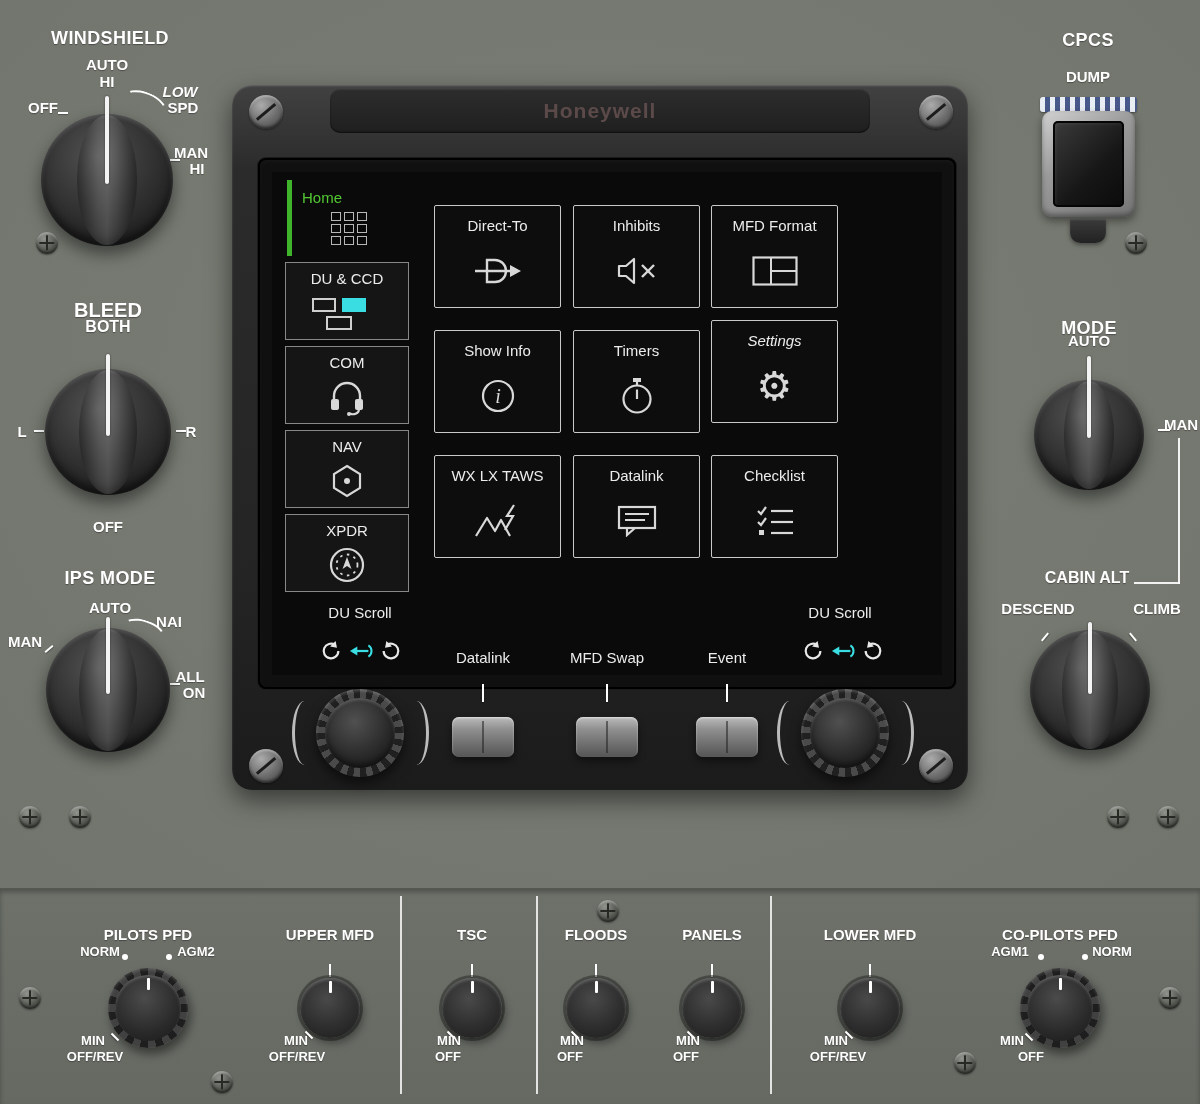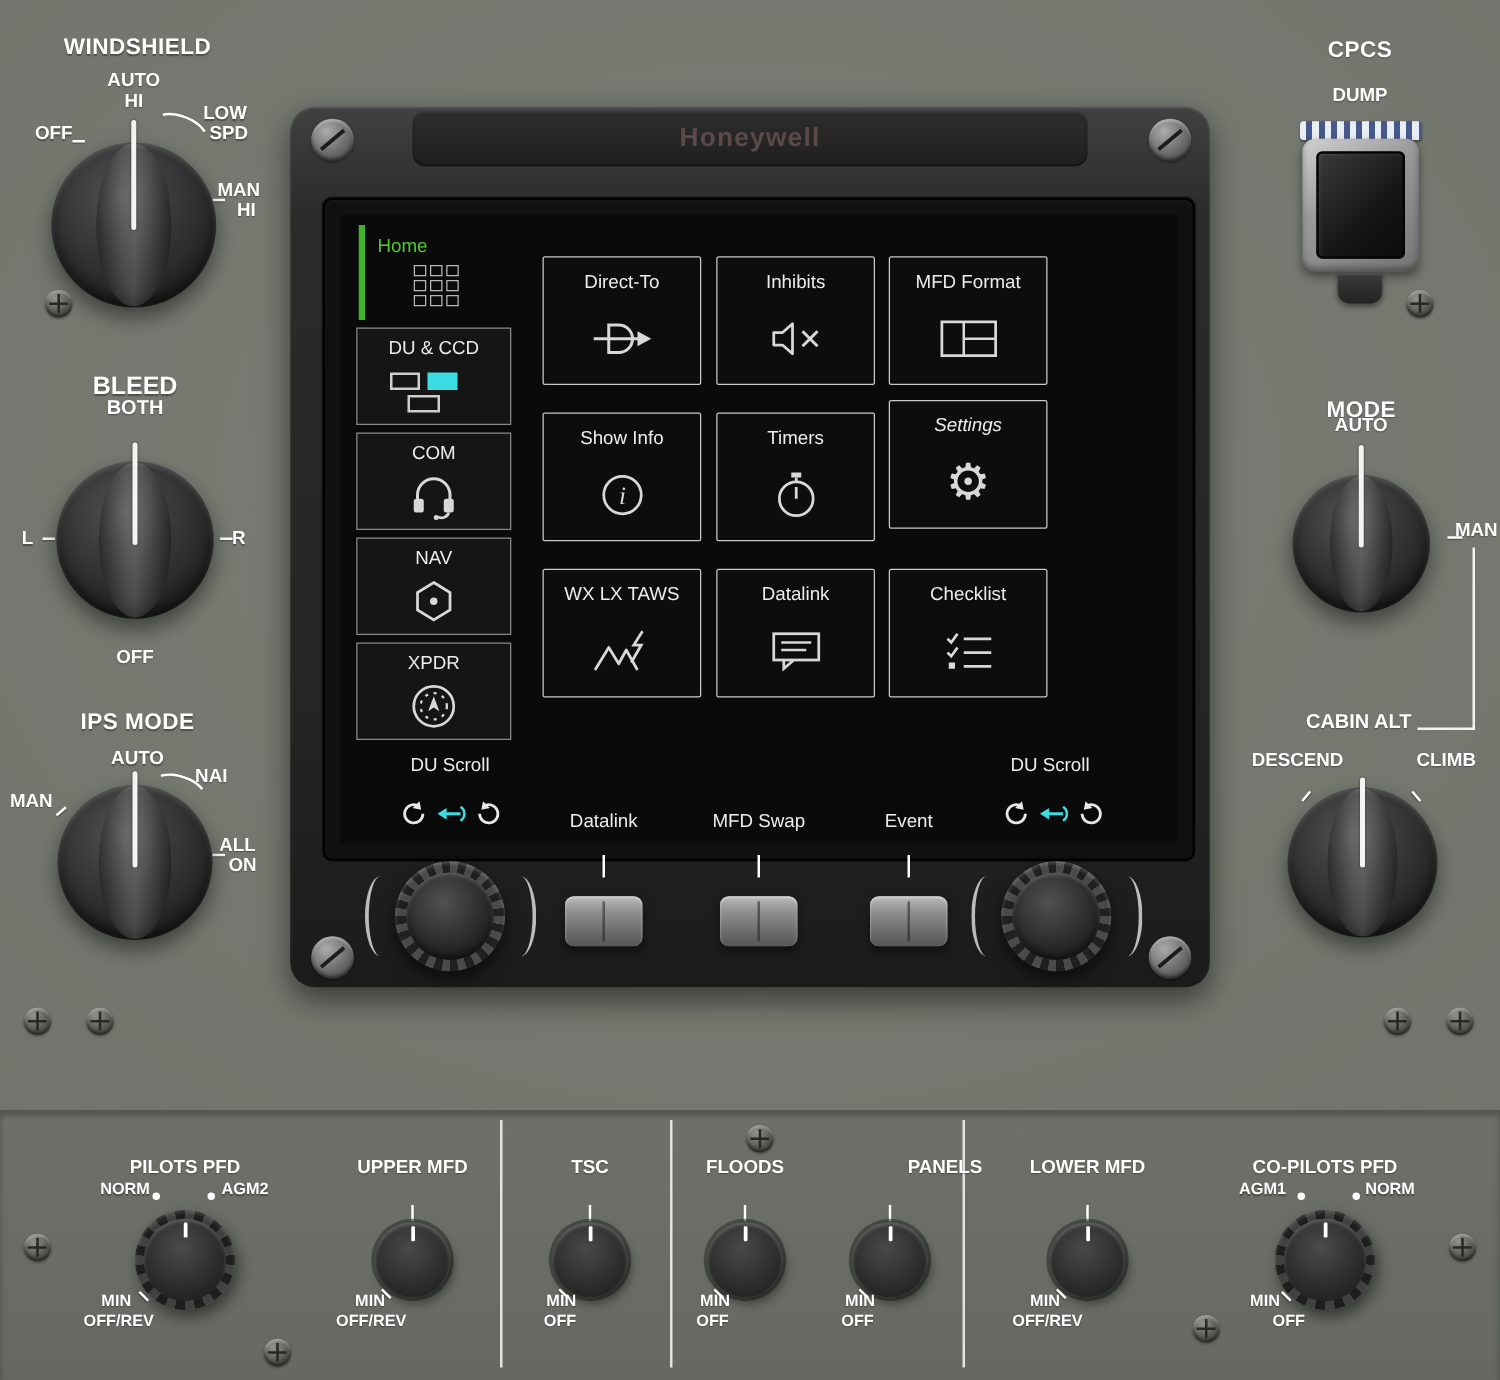--- a/index.html
+++ b/index.html
@@ -89,21 +89,21 @@
 
   <div id="lighting"></div>
   <div class="vdiv" style="left:400px;"></div>
   <div class="vdiv" style="left:536px;"></div>
   <div class="vdiv" style="left:770px;"></div>
 
   <span class="lbl t18" style="left:110px;top:38px;">WINDSHIELD</span>
   <span class="lbl t15" style="left:107px;top:64px;">AUTO</span>
   <span class="lbl t15" style="left:107px;top:81px;">HI</span>
   <span class="lbl t15" style="left:43px;top:107px;">OFF</span>
-  <span class="lbl t15" style="left:180px;top:91px;">LOW</span>
+  <span class="lbl t15" style="left:180px;top:91px;font-style:italic;">LOW</span>
   <span class="lbl t15" style="left:183px;top:107px;">SPD</span>
   <span class="lbl t15" style="left:191px;top:152px;">MAN</span>
   <span class="lbl t15" style="left:197px;top:168px;">HI</span>
   <div class="tick" style="left:58px;top:112px;width:10px;height:2px;"></div>
   <div class="tick" style="left:170px;top:159px;width:10px;height:2px;"></div>
   <div class="miniarc" style="left:120px;top:92px;width:44px;height:24px;transform:rotate(22deg);"></div>
   <div class="knob" style="left:41px;top:114px;width:132px;height:132px;"></div>
   <div class="pline" style="left:105px;top:96px;height:88px;"></div>
   <div class="screw" style="left:36px;top:232px;width:22px;height:22px;"></div>
 
@@ -414,21 +414,21 @@
 
   <span class="lbl t15" style="left:596px;top:934px;">FLOODS</span>
   <div class="tick" style="left:595px;top:964px;width:2px;height:13px;"></div>
   <div class="dknob" style="left:566px;top:978px;width:60px;height:60px;">
     <div class="ktick"></div>
   </div>
   <div class="tick" style="left:570px;top:1034px;width:10px;height:2px;transform:rotate(45deg);"></div>
   <span class="lbl t13" style="left:572px;top:1040px;">MIN</span>
   <span class="lbl t13" style="left:570px;top:1056px;">OFF</span>
 
-  <span class="lbl t15" style="left:712px;top:934px;margin-left:44px;">PANELS</span>
+  <span class="lbl t15" style="left:712px;top:934px;">PANELS</span>
   <div class="tick" style="left:711px;top:964px;width:2px;height:13px;"></div>
   <div class="dknob" style="left:682px;top:978px;width:60px;height:60px;">
     <div class="ktick"></div>
   </div>
   <div class="tick" style="left:686px;top:1034px;width:10px;height:2px;transform:rotate(45deg);"></div>
   <span class="lbl t13" style="left:688px;top:1040px;">MIN</span>
   <span class="lbl t13" style="left:686px;top:1056px;">OFF</span>
 
   <span class="lbl t15" style="left:870px;top:934px;">LOWER MFD</span>
   <div class="tick" style="left:869px;top:964px;width:2px;height:13px;"></div>

